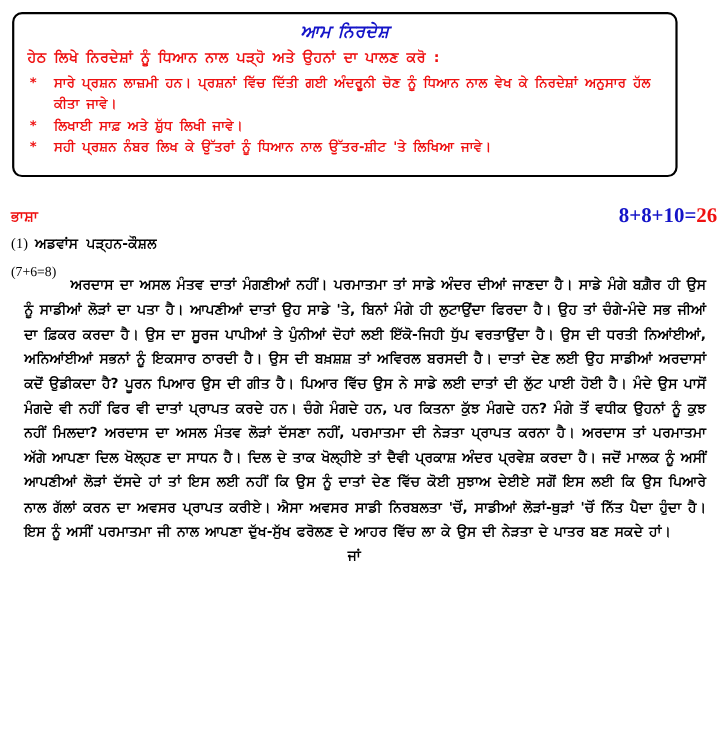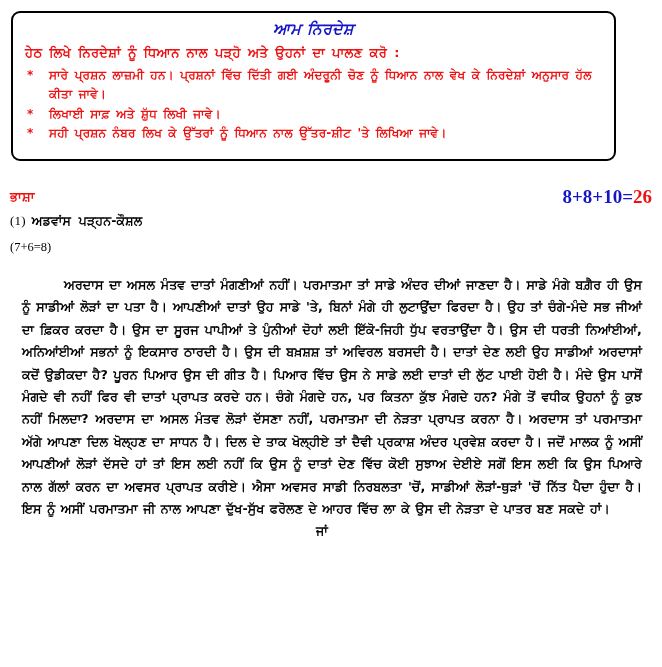--- a/index.html
+++ b/index.html
@@ -142,21 +142,21 @@
   .q-marks {
     font-family: "Liberation Serif", "DejaVu Serif", serif;
     font-size: 12.5px;
     white-space: nowrap;
   }
 
   
   .passage-area {
     position: absolute;
     left: 22px;
-    top: 274px;
+    top: 248px;
     width: 620px;
   }
   .passage {
     text-align: justify;
     text-indent: 42px;
     font-size: 12.6px;
     font-weight: bold;
     line-height: 22.4px;
     word-spacing: 1px;
     letter-spacing: 0.1px;

